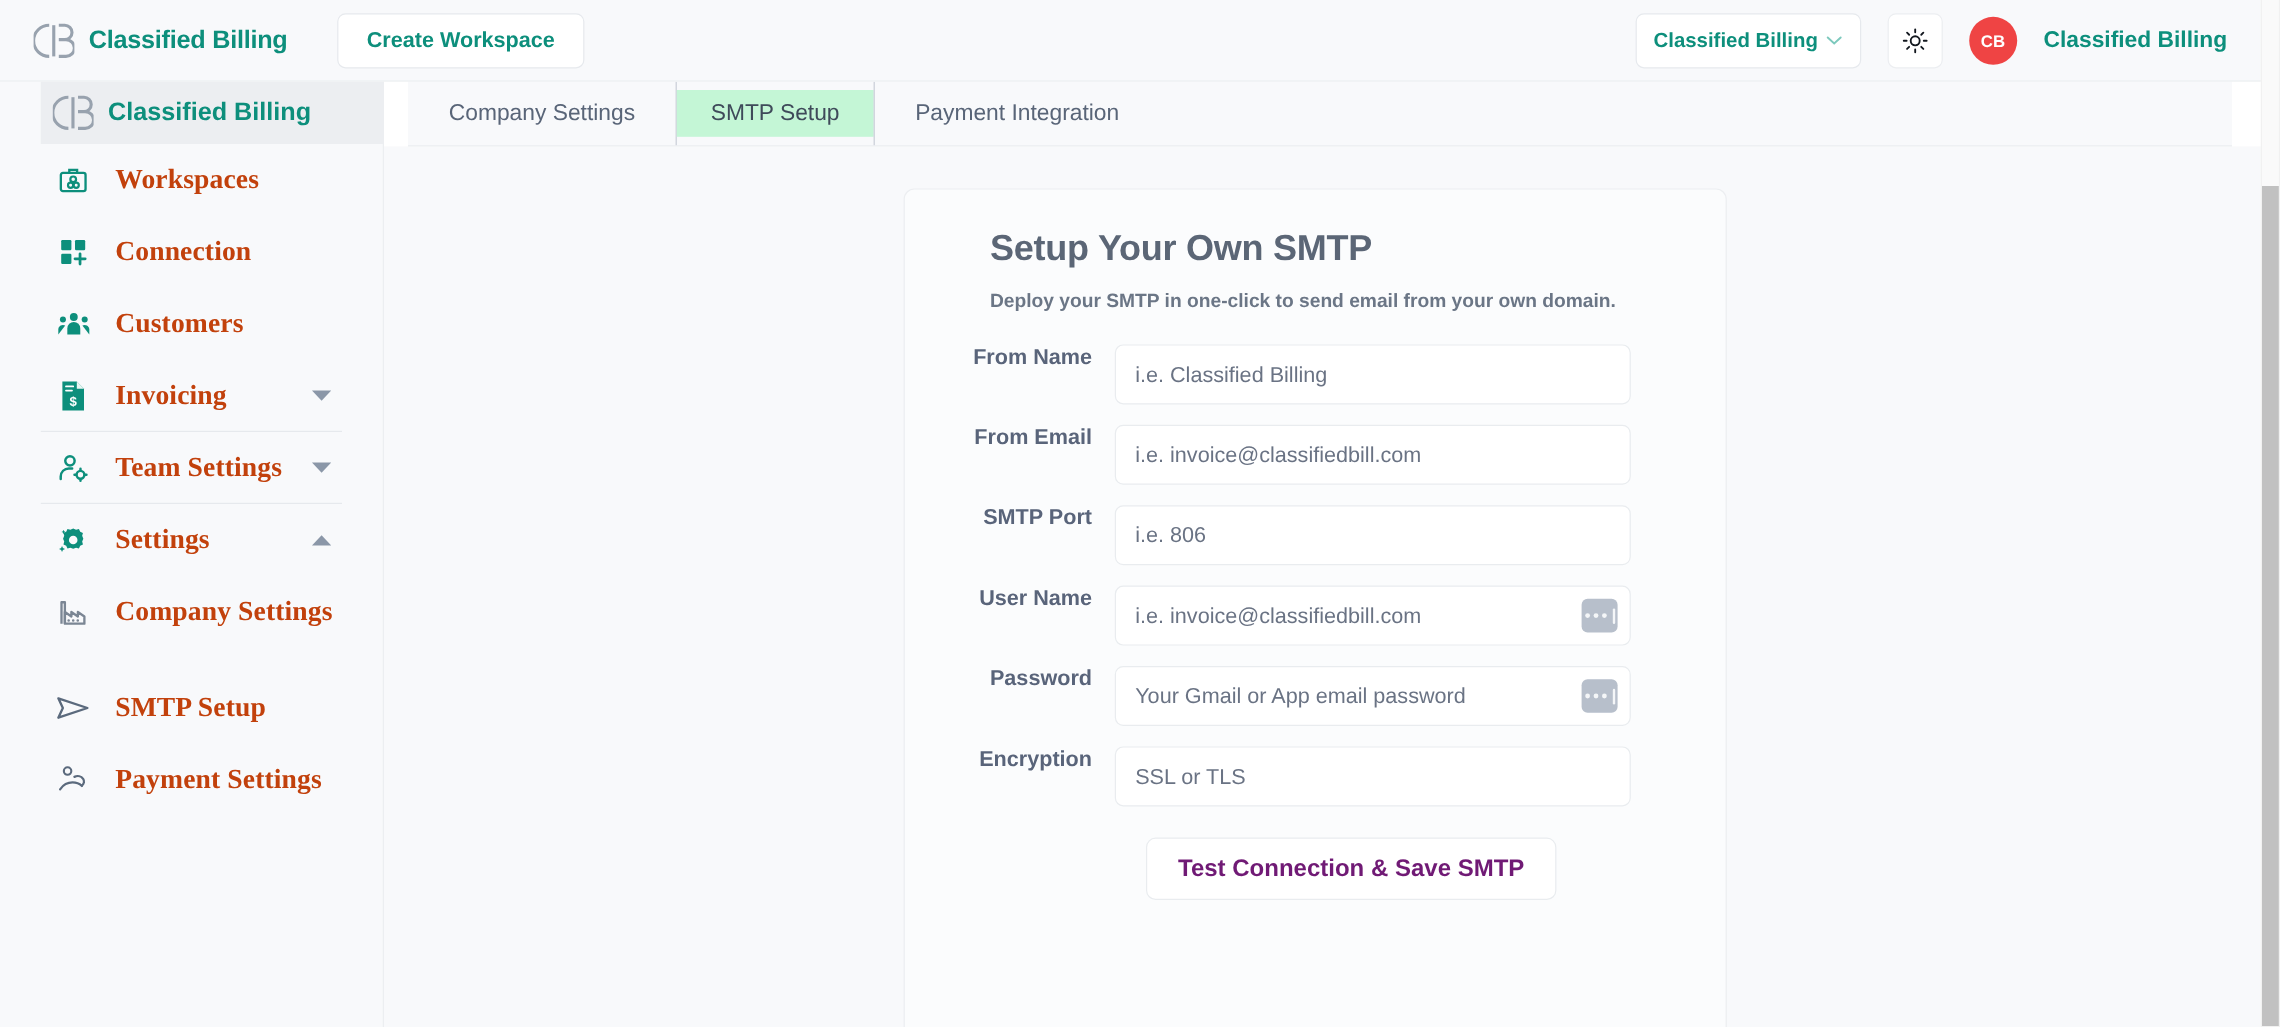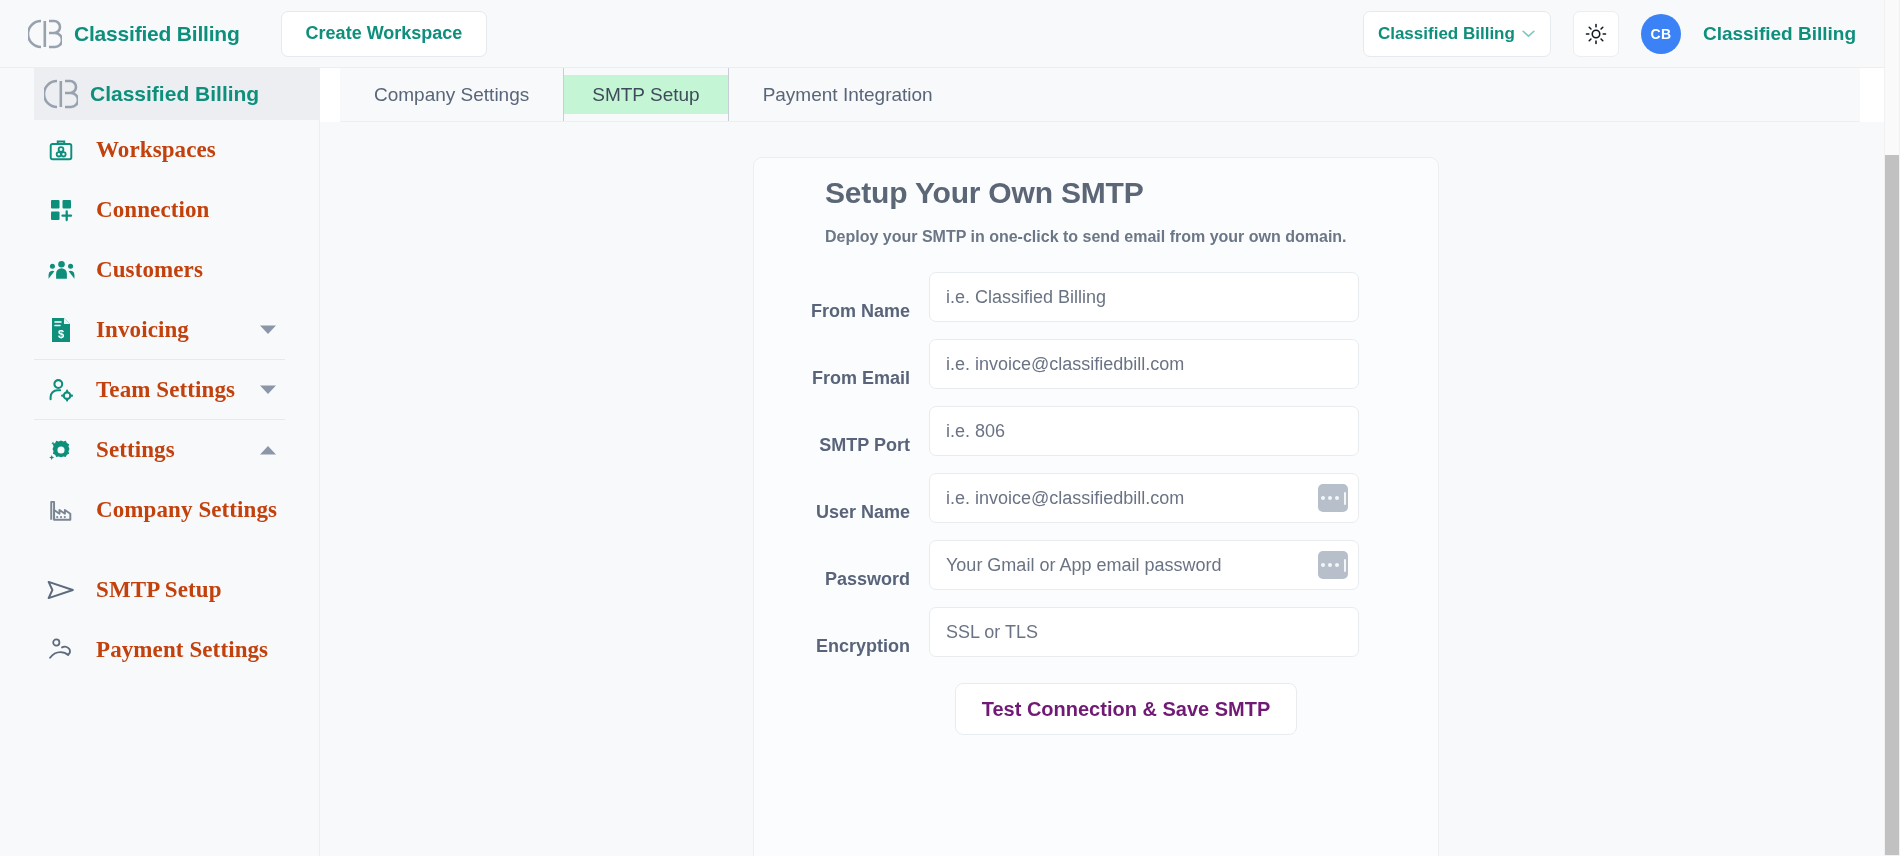--- a/index.html
+++ b/index.html
@@ -58,21 +58,21 @@
   .theme-btn {
     width: 46px; height: 46px;
     background: #fff;
     border: 1px solid #eceef1;
     border-radius: 7px;
     display: flex; align-items: center; justify-content: center;
     cursor: pointer;
   }
   .avatar {
     width: 40px; height: 40px; border-radius: 50%;
-    background: #3b82f6; color: #fff;
+    background: #ef4444; color: #fff;
     font-size: 14px; font-weight: bold;
     display: flex; align-items: center; justify-content: center;
     letter-spacing: 0.2px;
   }
   .user-name {
     font-size: 19px; font-weight: bold; color: #0d8f7c;
   }
 
   
   .sidebar {
@@ -152,33 +152,33 @@
   }
   .card {
     position: absolute;
     left: 433px; top: 35px;
     width: 686px; height: 720px;
     background: #fbfcfd;
     border: 1px solid #eceef1;
     border-radius: 9px;
   }
   .card-title {
-    margin: 18px 0 0 71px;
+    margin: 33px 0 0 71px;
     font-size: 30px; font-weight: bold;
     color: #5b6676;
     letter-spacing: -0.2px;
   }
   .card-sub {
     margin: 18px 0 0 71px;
     font-size: 16px; font-weight: bold;
     color: #6b7686;
   }
   .form { margin-top: 26px; }
   .frow {
-    display: flex; align-items: flex-end;
+    display: flex; align-items: flex-start;
     margin-bottom: 17px;
   }
   .flabel {
     width: 175px;
     text-align: right;
     padding-right: 19px;
     font-size: 18px; font-weight: bold;
     color: #59647a;
     white-space: nowrap;
   }

